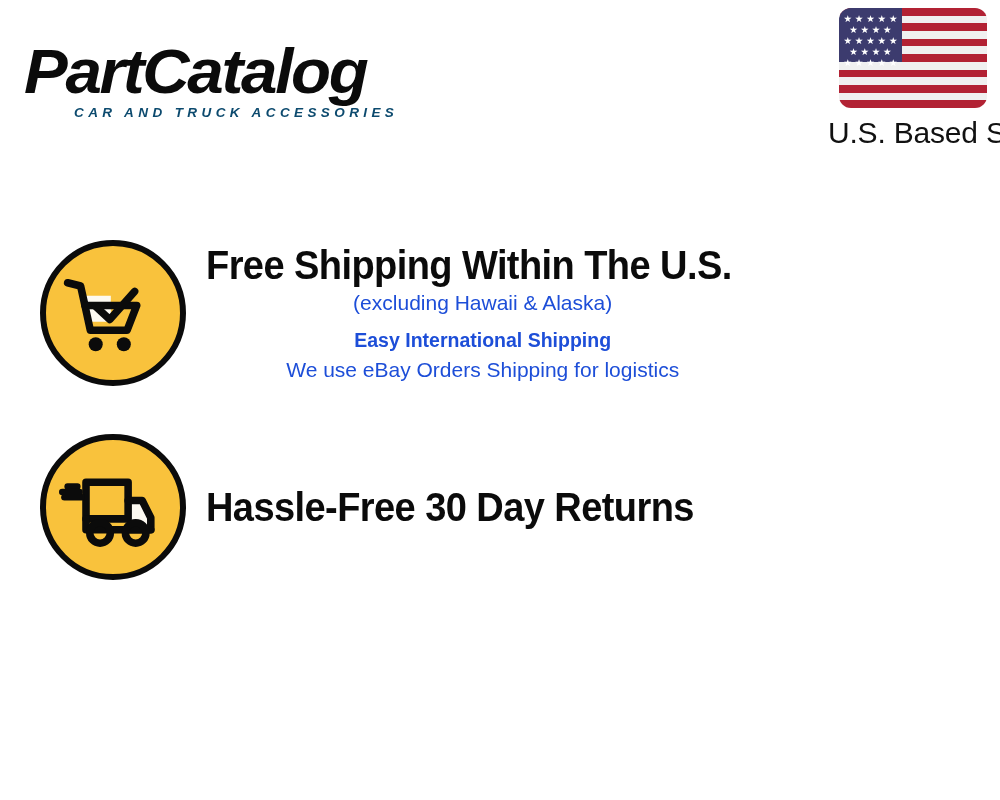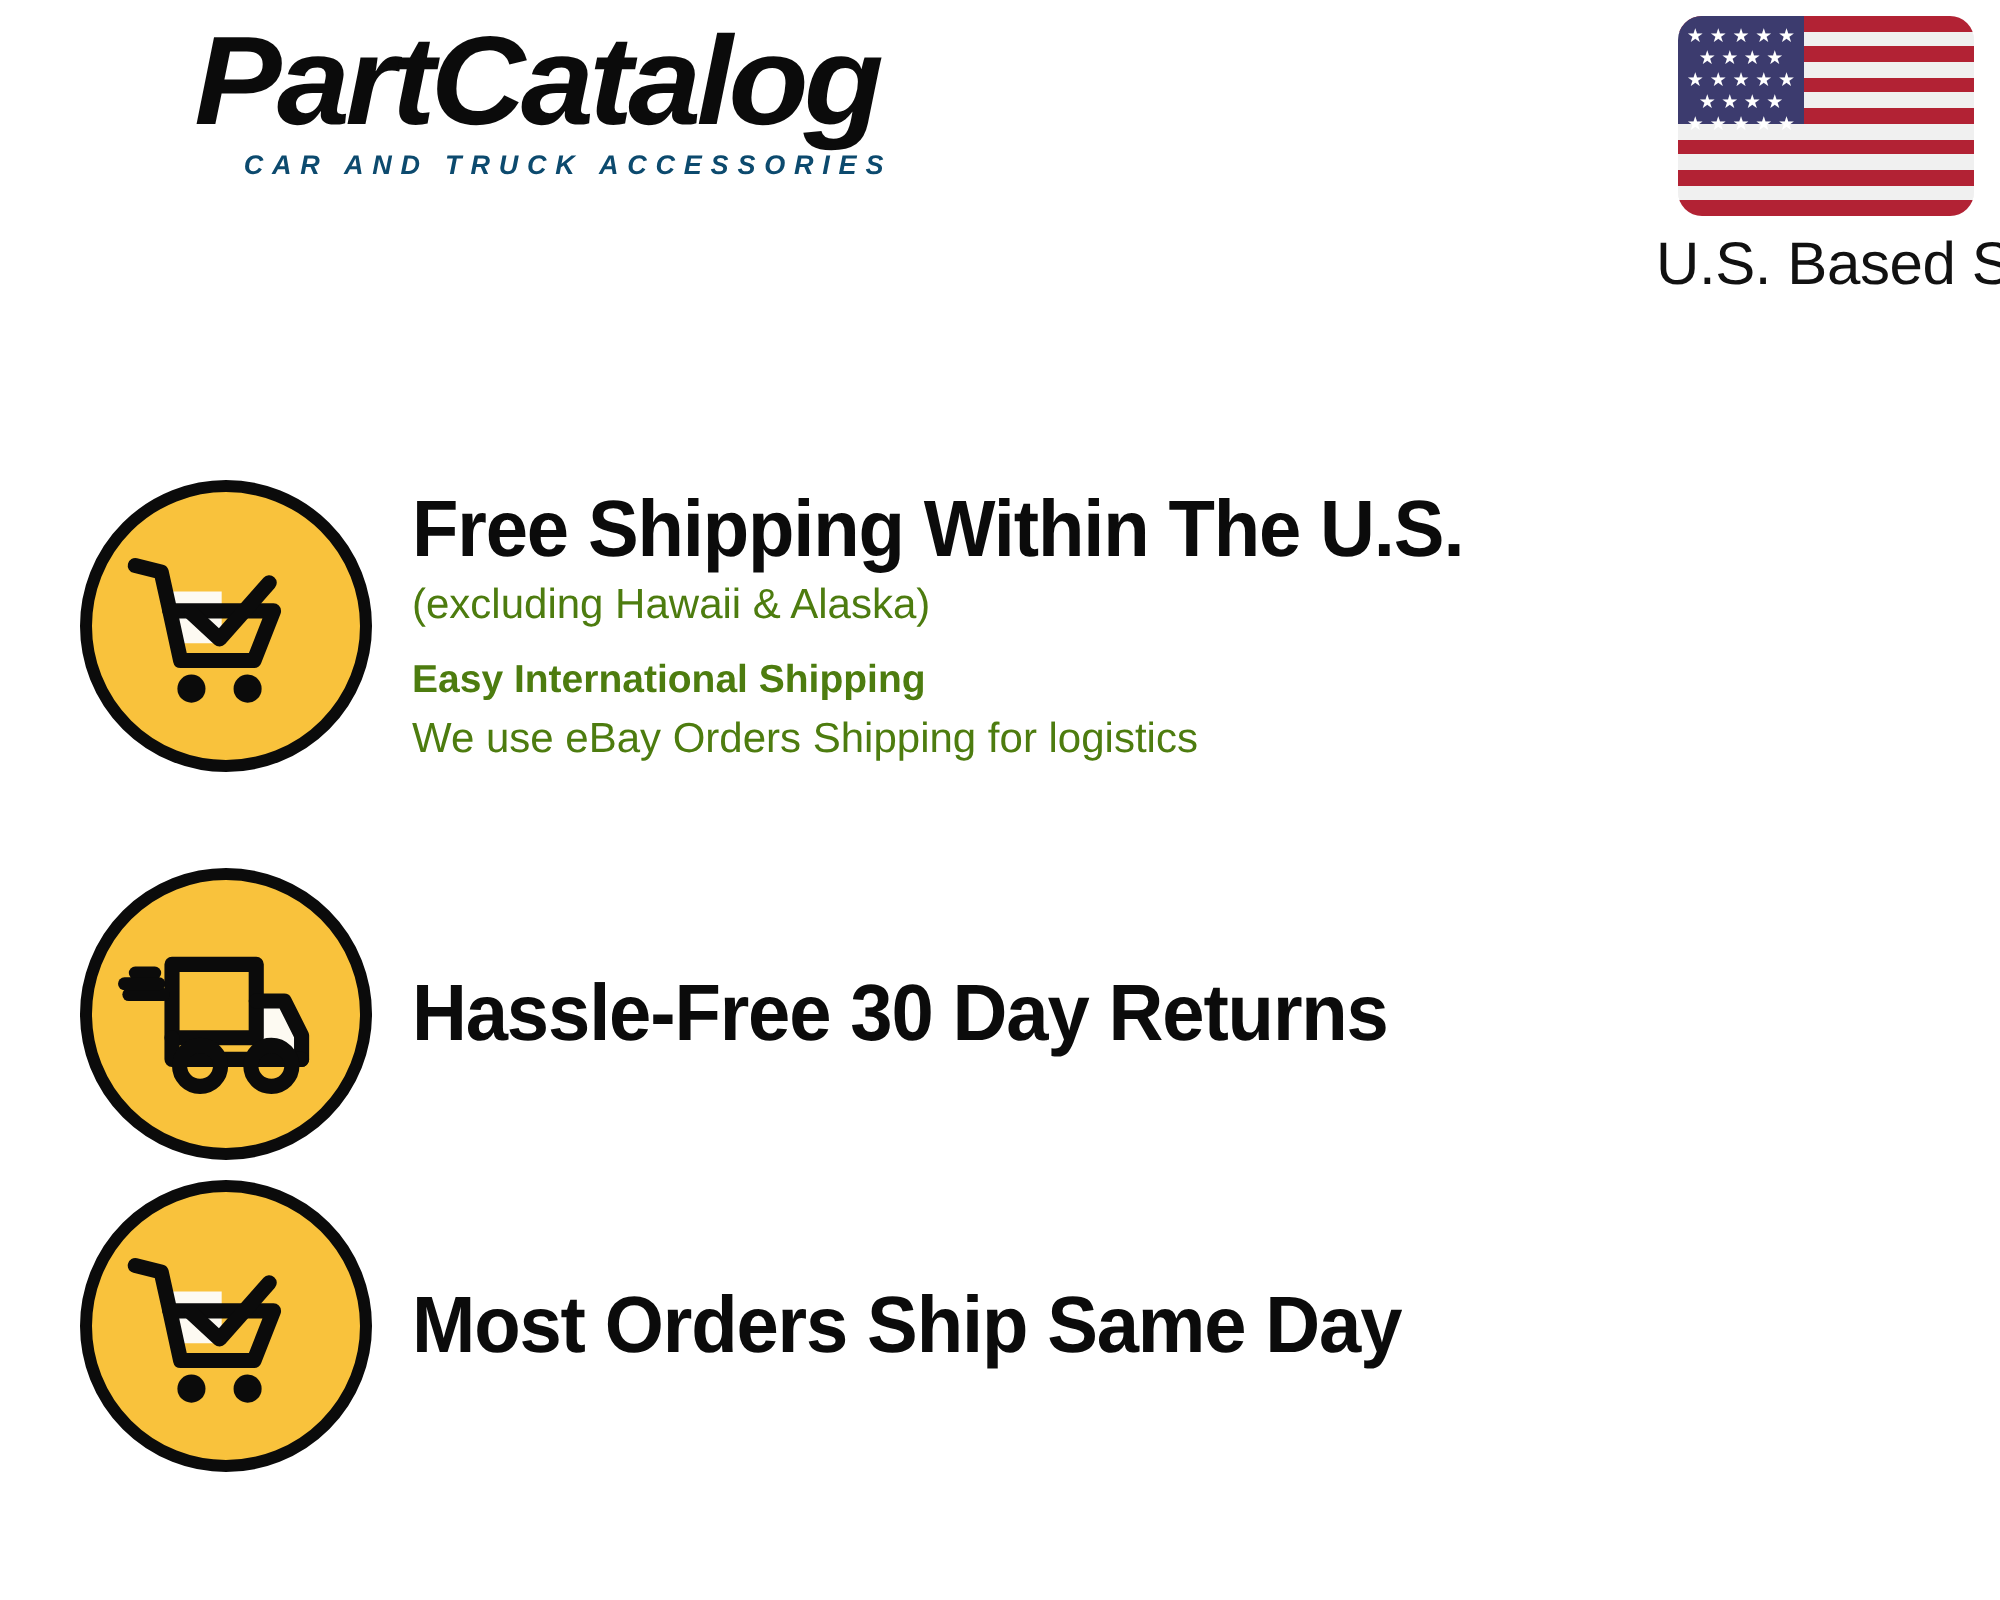--- a/index.html
+++ b/index.html
@@ -14,24 +14,23 @@
     position: relative;
     width: 1000px;
     height: 800px;
     background: #ffffff;
   }
 
   
   .brand-logo {
     position: absolute;
     left: 24px;
-    top: 8px;
+    top: 38px;
     width: 470px;
     height: 92px;
-    text-align: center;
   }
   .brand-wordmark {
     font-family: "Liberation Sans", sans-serif;
     font-weight: bold;
     font-style: italic;
     font-size: 63px;
     line-height: 66px;
     letter-spacing: -2.2px;
     color: #0b0b0b;
     white-space: nowrap;
@@ -129,22 +128,23 @@
     letter-spacing: -0.6px;
     color: #0b0b0b;
     white-space: nowrap;
     transform: scaleX(0.95);
     transform-origin: left center;
   }
   .feature-sub {
     font-family: "Liberation Sans", sans-serif;
     font-size: 21px;
     line-height: 30px;
-    color: #4d7c0f;
-    white-space: nowrap;
+    color: #1d4ed8;
+    white-space: nowrap;
+    text-align: center;
   }
   .feature-sub.bold { font-weight: bold; font-size: 19.5px; }
   .sub-gap { height: 7px; }
 
   #row-1 { top: 240px; }
   #row-2 { top: 434px; align-items: center; }
   #row-3 { top: 590px; }
 
   
   .icon-svg {
@@ -255,29 +255,14 @@
         <path d="M17 31 L8 31" stroke="#0b0b0b" stroke-width="6" stroke-linecap="round"></path>
         <path d="M21 41 L5 41" stroke="#0b0b0b" stroke-width="6" stroke-linecap="round"></path>
         <path d="M19 36 L3 36" stroke="#0b0b0b" stroke-width="6" stroke-linecap="round"></path>
       </svg>
     </div>
     <div class="feature-text">
       <div class="feature-heading">Hassle-Free 30 Day Returns</div>
     </div>
   </div>
 
-  <div class="feature" id="row-3">
-    <div class="feature-icon">
-      <svg class="icon-svg" viewBox="0 0 100 100">
-        <path d="M48 34 L48 58 L24 58 L20 34 Z" fill="#fdfaf2"></path>
-        <path d="M8 22 L20 25 L24 43" fill="none" stroke="#0b0b0b" stroke-width="7" stroke-linecap="round" stroke-linejoin="round"></path>
-        <path d="M24 43 L72 43 L63 66 L29 66 L24 43 Z" fill="none" stroke="#0b0b0b" stroke-width="7" stroke-linecap="round" stroke-linejoin="round"></path>
-        <circle cx="34" cy="79" r="6.5" fill="#0b0b0b"></circle>
-        <circle cx="60" cy="79" r="6.5" fill="#0b0b0b"></circle>
-        <path d="M34 44 L47 56 L70 30" fill="none" stroke="#0b0b0b" stroke-width="7" stroke-linecap="round" stroke-linejoin="round"></path>
-      </svg>
-    </div>
-    <div class="feature-text">
-      <div class="feature-heading">Most Orders Ship Same Day</div>
-    </div>
-  </div>
 
 </div>
 
 </body></html>

